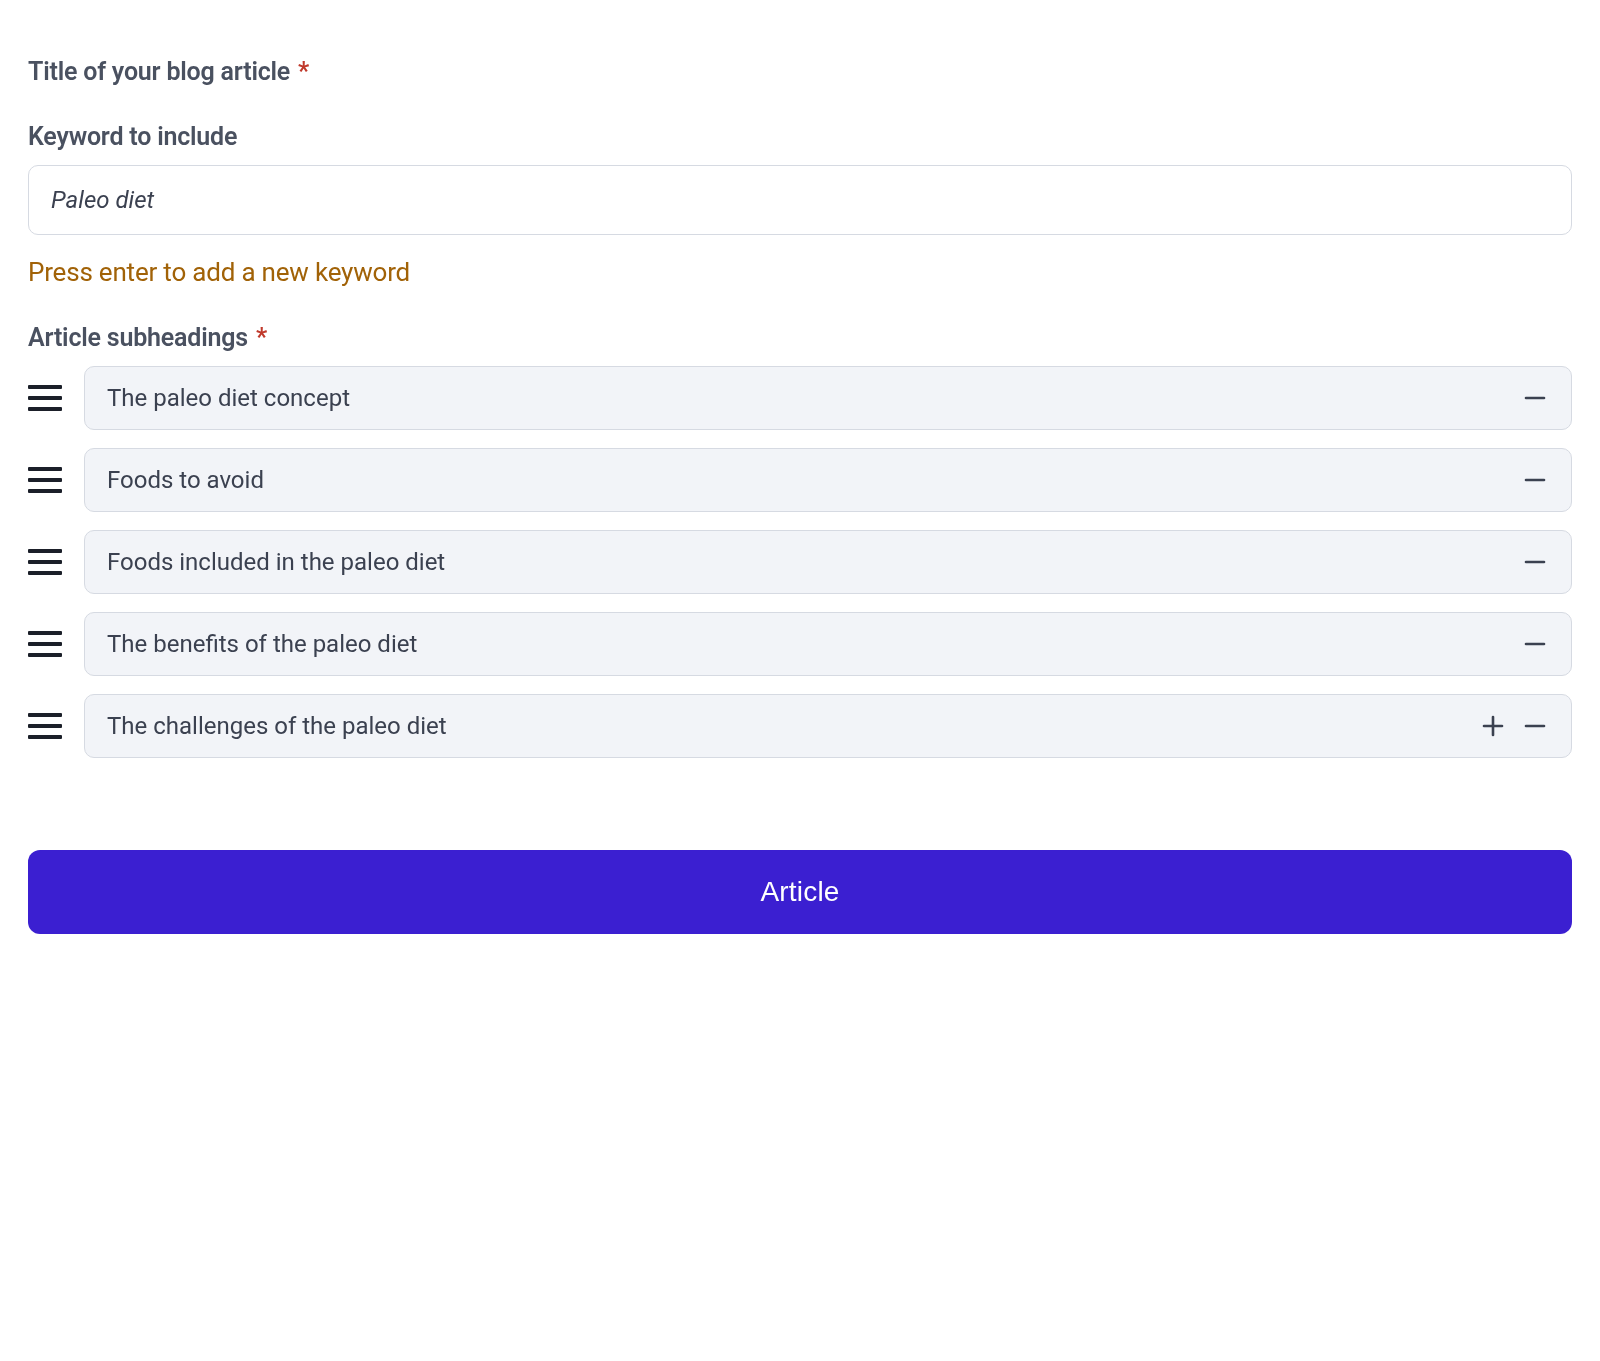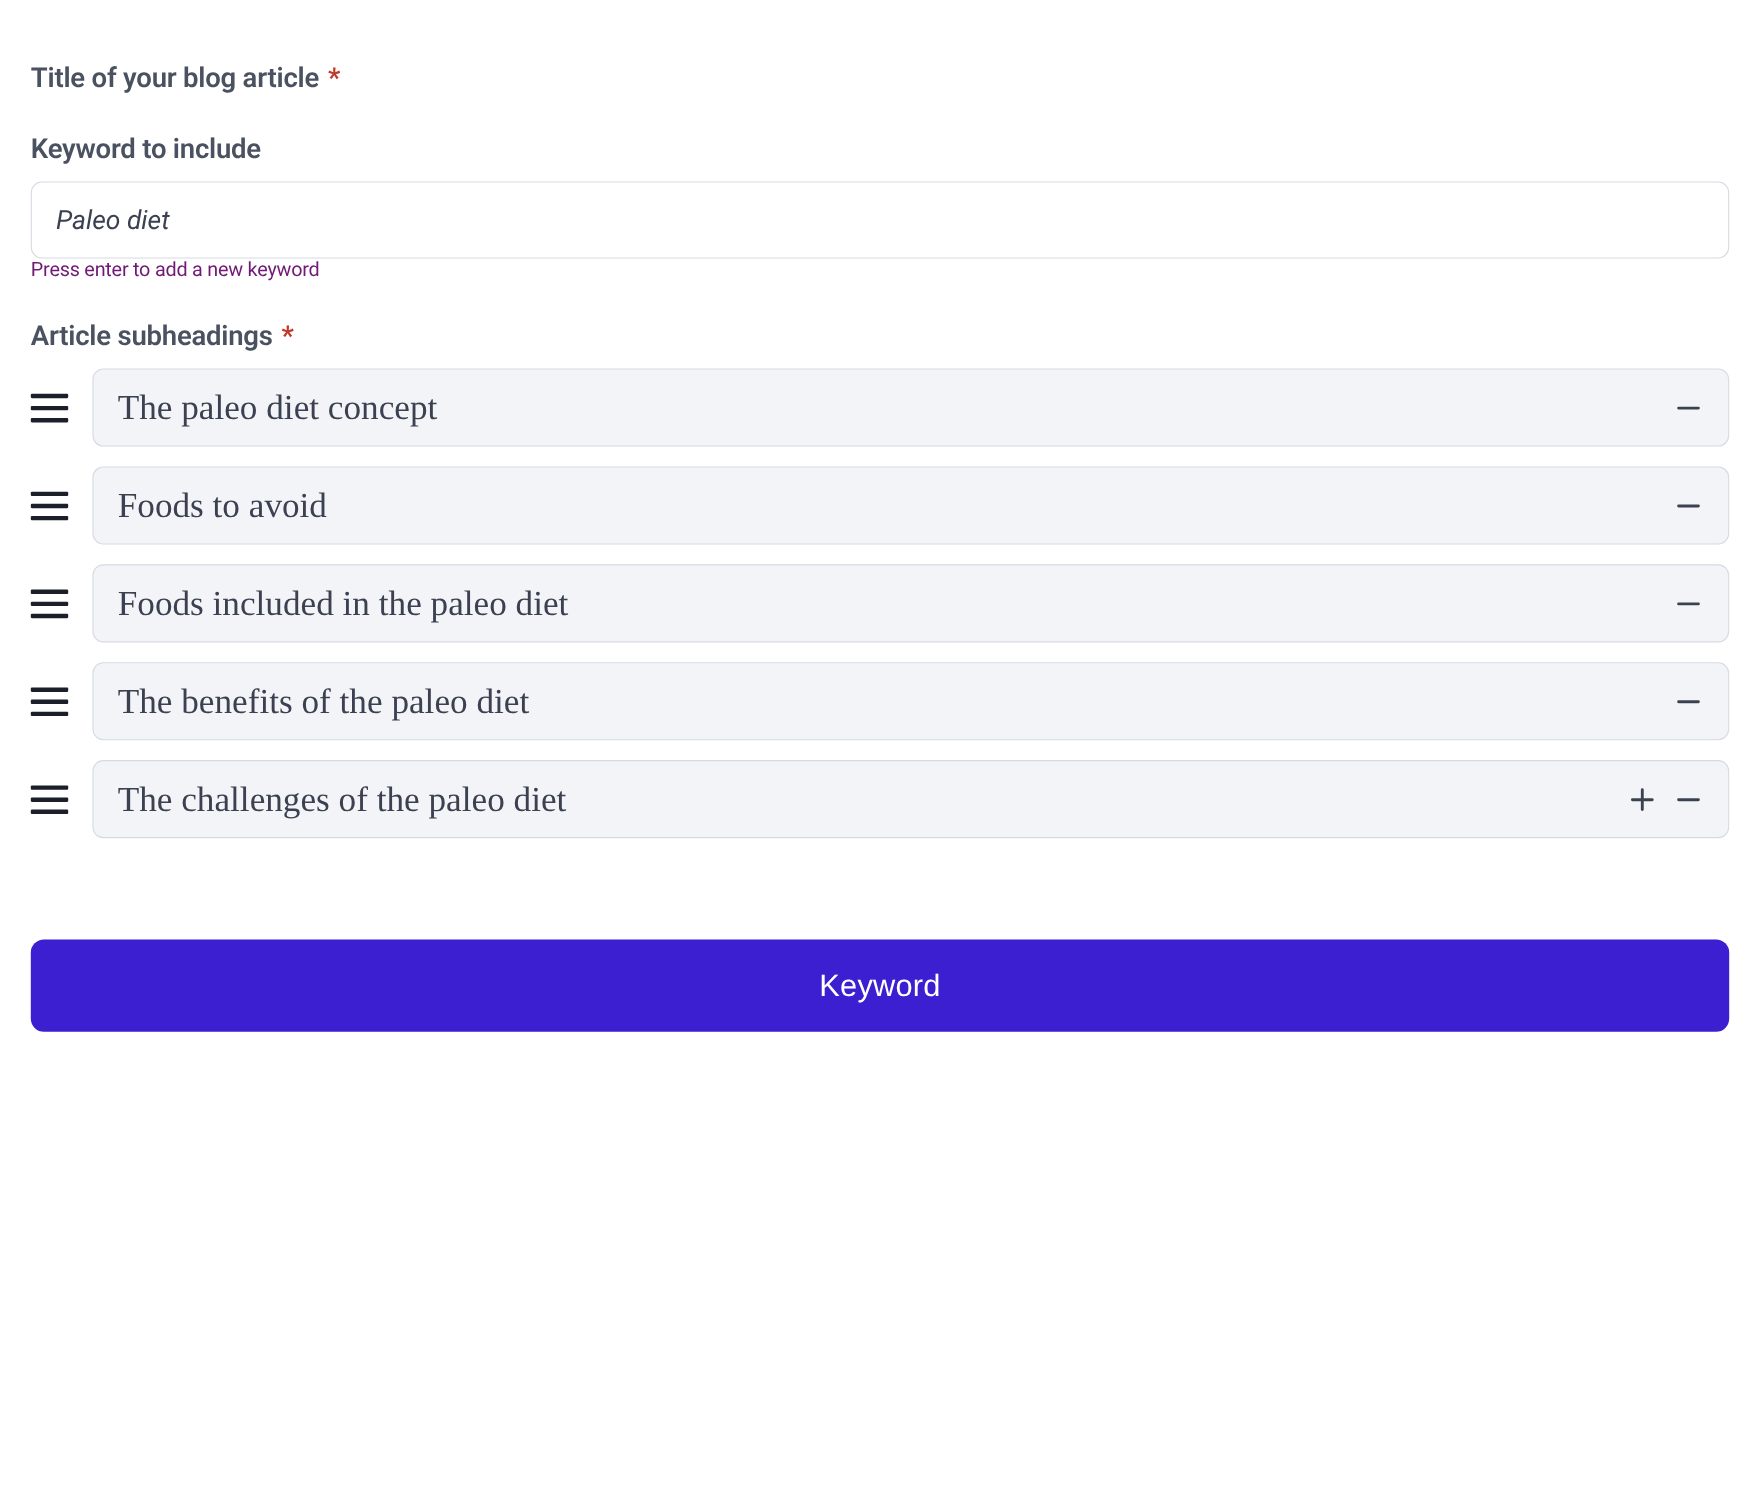--- a/index.html
+++ b/index.html
@@ -38,23 +38,23 @@
     background: #ffffff;
     border: 1px solid #d6dae2;
     border-radius: 10px;
     padding: 20px 22px;
     font-size: 24px;
     color: #3b4150;
     font-family: inherit;
     font-style: italic;
   }
   .helper-text {
-    font-size: 18px;
-    color: #701a75;
-    margin-top: 0;
+    font-size: 26px;
+    color: #a16207;
+    margin-top: 22px;
     letter-spacing: -0.2px;
   }
   .subheading-list { display: flex; flex-direction: column; gap: 18px; }
   .subheading-row { display: flex; align-items: center; gap: 22px; }
   .drag-handle {
     flex: 0 0 auto;
     width: 34px;
     height: 26px;
     display: flex;
     flex-direction: column;
@@ -72,23 +72,22 @@
     background: #f2f4f8;
     border: 1px solid #d6dae2;
     border-radius: 10px;
     display: flex;
     align-items: center;
     padding: 16px 22px;
     min-height: 64px;
   }
   .subheading-text {
     flex: 1;
-    font-size: 32px;
-    color: #3b4150;
-    font-family: Liberation Serif, serif;
+    font-size: 24px;
+    color: #3b4150;
   }
   .icon-btn {
     flex: 0 0 auto;
     width: 28px;
     height: 28px;
     display: flex;
     align-items: center;
     justify-content: center;
     cursor: pointer;
     color: #3b4150;
@@ -222,19 +221,19 @@
         <svg width="22" height="22" viewBox="0 0 22 22">
           <line x1="2" y1="11" x2="20" y2="11" stroke="currentColor" stroke-width="2.6" stroke-linecap="round"></line>
         </svg>
       </span>
     </div>
   </div>
 </div>
 </div>
 
 
-<button class="generate-btn">Keyword</button>
+<button class="generate-btn">Article</button>
 
 
 
 
 
 
 
 </body></html>

